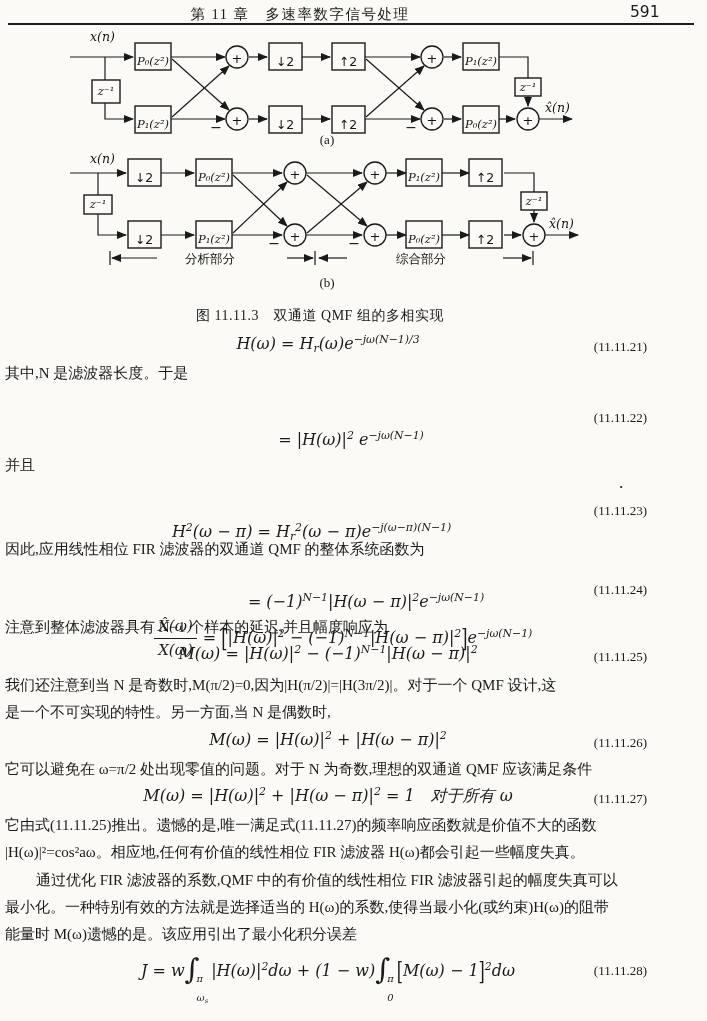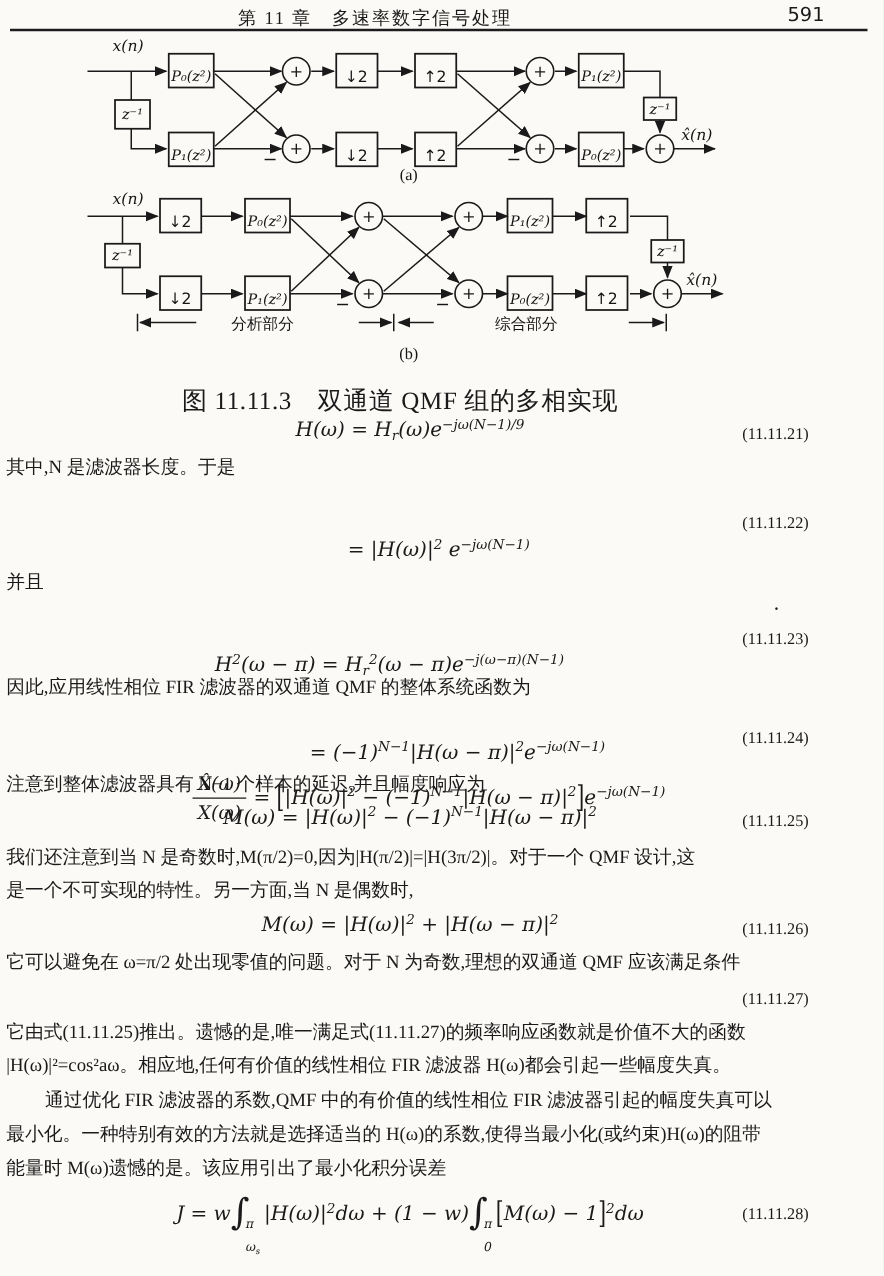--- a/index.html
+++ b/index.html
@@ -11,21 +11,21 @@
   .rule{position:absolute;top:23px;left:8px;width:686px;border-top:2.6px solid #1c1c1c;}
   svg{position:absolute;left:0;}
   svg text{fill:#151515;}
   .blab{font-style:italic;font-size:11.5px;font-family:"DejaVu Serif",serif;}
   .updown{font-size:12.5px;font-family:"DejaVu Sans",sans-serif;}
   .sig{font-style:italic;font-size:12.5px;font-family:"DejaVu Serif",serif;}
   .plus{font-size:13px;font-family:"DejaVu Sans",sans-serif;}
   .minus{font-size:14px;font-family:"DejaVu Sans",sans-serif;}
   .cjk{font-size:12.5px;}
   .sublab{font-size:13px;}
-  .caption{position:absolute;top:307px;left:0;width:640px;text-align:center;font-size:20px;letter-spacing:0.5px;}
+  .caption{position:absolute;top:307px;left:0;width:640px;text-align:center;font-size:14px;letter-spacing:0.5px;}
   .para{position:absolute;left:5px;font-size:15px;white-space:nowrap;}
   .indent{padding-left:31px;}
   .eqrow{position:absolute;left:0;right:0;}
   .eqbody{display:block;width:656px;text-align:center;font-style:italic;white-space:pre;
           font-size:16px;font-family:"DejaVu Serif",serif;}
   .eqstack{display:inline-block;text-align:left;}
   .eqstack .ln{line-height:32px;white-space:pre;}
   .eqnum{position:absolute;right:60px;top:50%;transform:translateY(-50%);
          font-style:normal;font-size:13px;white-space:nowrap;}
   .sup{font-size:68%;vertical-align:0.55em;line-height:0;}
@@ -185,21 +185,21 @@
     <text class="minus" x="354" y="98" text-anchor="middle">−</text>
     <text class="sig" x="549" y="78">x̂(n)</text>
     <text class="cjk" x="210" y="113" text-anchor="middle">分析部分</text>
     <text class="cjk" x="421" y="113" text-anchor="middle">综合部分</text>
     <text class="sublab" x="327" y="137" text-anchor="middle">(b)</text>
   </svg>
 
   <div class="caption">图 11.11.3　双通道 QMF 组的多相实现</div>
 
   <div class="eqrow" style="top:334px;height:26px">
-    <span class="eqbody">H(ω) = H<span class="sub">r</span>(ω)e<span class="sup">−jω(N−1)/9</span></span>
+    <span class="eqbody">H(ω) = H<span class="sub">r</span>(ω)e<span class="sup">−jω(N−1)/3</span></span>
     <span class="eqnum">(11.11.21)</span>
   </div>
 
   <div class="para" style="top:364px">其中,N 是滤波器长度。于是</div>
 
   <div class="eqrow" style="top:386px;height:64px">
     <span class="eqbody"><span class="eqstack">
       <div class="ln" style="margin-left:46px">= |H(ω)|<span class="sup">2</span> e<span class="sup">−jω(N−1)</span></div>
     </span></span>
     <span class="eqnum">(11.11.22)</span>
@@ -236,20 +236,21 @@
   <div class="para" style="top:703px">是一个不可实现的特性。另一方面,当 N 是偶数时,</div>
 
   <div class="eqrow" style="top:730px;height:26px">
     <span class="eqbody">M(ω) = |H(ω)|<span class="sup">2</span> + |H(ω − π)|<span class="sup">2</span></span>
     <span class="eqnum">(11.11.26)</span>
   </div>
 
   <div class="para" style="top:760px">它可以避免在 ω=π/2 处出现零值的问题。对于 N 为奇数,理想的双通道 QMF 应该满足条件</div>
 
   <div class="eqrow" style="top:786px;height:26px">
+    <span class="eqbody">M(ω) = |H(ω)|<span class="sup">2</span> + |H(ω − π)|<span class="sup">2</span> = 1　对于所有 ω</span>
     <span class="eqnum">(11.11.27)</span>
   </div>
 
   <div class="para" style="top:816px">它由式(11.11.25)推出。遗憾的是,唯一满足式(11.11.27)的频率响应函数就是价值不大的函数</div>
   <div class="para" style="top:843px">|H(ω)|²=cos²aω。相应地,任何有价值的线性相位 FIR 滤波器 H(ω)都会引起一些幅度失真。</div>
   <div class="para indent" style="top:871px">通过优化 FIR 滤波器的系数,QMF 中的有价值的线性相位 FIR 滤波器引起的幅度失真可以</div>
   <div class="para" style="top:898px">最小化。一种特别有效的方法就是选择适当的 H(ω)的系数,使得当最小化(或约束)H(ω)的阻带</div>
   <div class="para" style="top:925px">能量时 M(ω)遗憾的是。该应用引出了最小化积分误差</div>
 
   <div class="eqrow" style="top:946px;height:50px">

